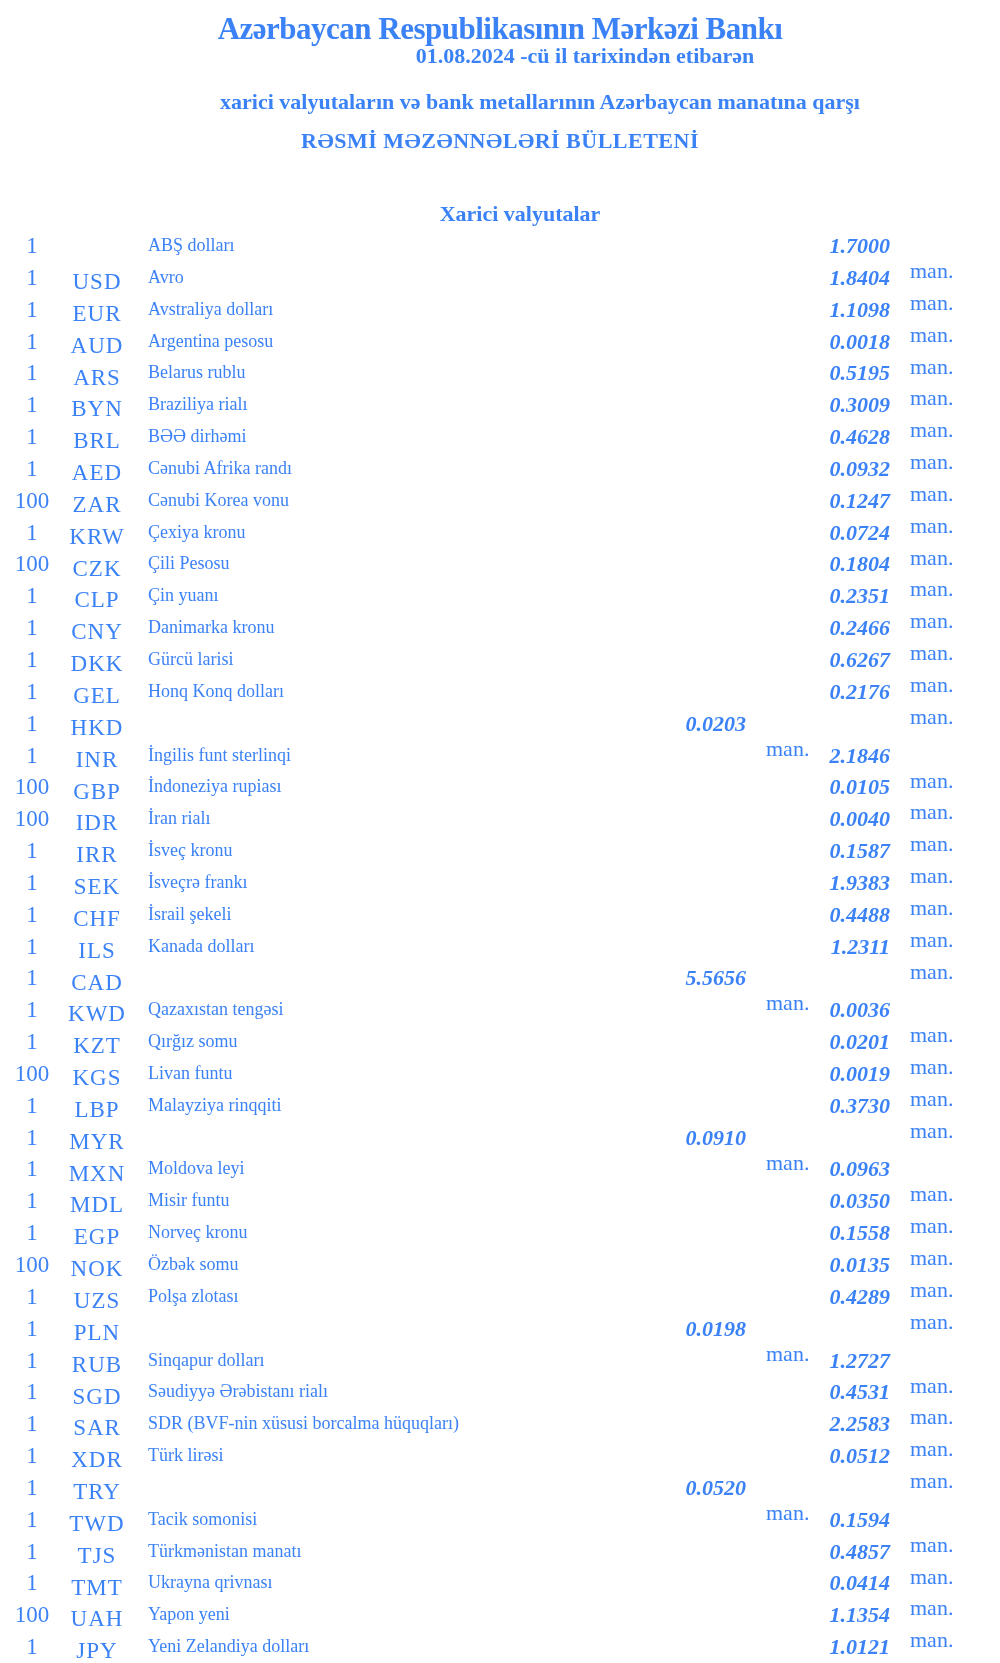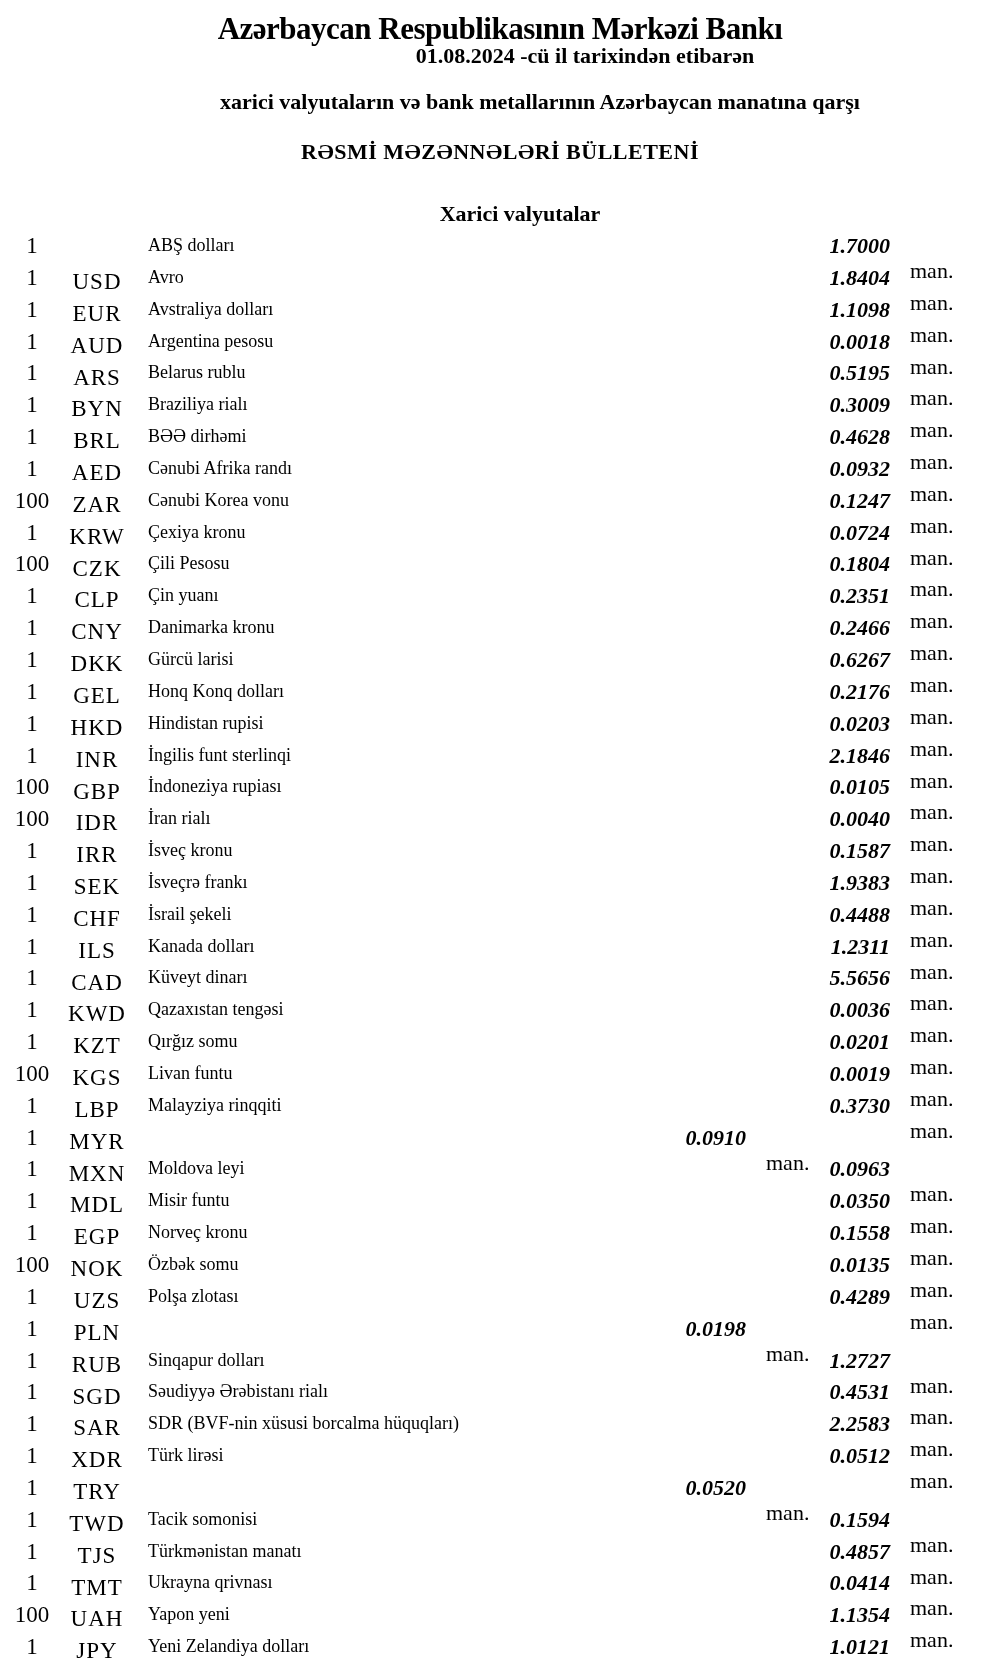--- a/index.html
+++ b/index.html
@@ -5,21 +5,21 @@
   html, body {
     margin: 0;
     padding: 0;
     background: #ffffff;
   }
   .page {
     position: relative;
     width: 1000px;
     height: 1663px;
     background: #ffffff;
-    color: #000000;
+    color: #3b82f6;
     font-family: "Liberation Serif", "DejaVu Serif", serif;
     overflow: hidden;
   }
   .t1 {
     position: absolute;
     top: 11px;
     left: 0;
     width: 1000px;
     text-align: center;
     font-size: 31px;
@@ -47,21 +47,20 @@
   }
   .t4 {
     position: absolute;
     top: 128px;
     left: 0;
     width: 1000px;
     text-align: center;
     font-size: 22px;
     font-weight: 700;
     letter-spacing: 0.5px;
-    margin-top: 11px;
   }
   .section-title {
     position: absolute;
     top: 201px;
     left: 20px;
     width: 1000px;
     text-align: center;
     font-size: 22px;
     font-weight: 700;
   }
@@ -218,21 +217,20 @@
       <div class="row">
     <span class="c-qty">1</span>
     <span class="c-code">HKD</span>
     <span class="c-name">Honq Konq dolları</span>
     <span class="c-rate">0.2176</span>
     <span class="c-unit">man.</span>
   </div>
       <div class="row">
     <span class="c-qty">1</span>
     <span class="c-code">INR</span>
-    <span class="c-name">Hindistan rupisi</span>
     <span class="c-rate">0.0203</span>
     <span class="c-unit">man.</span>
   </div>
       <div class="row">
     <span class="c-qty">1</span>
     <span class="c-code">GBP</span>
     <span class="c-name">İngilis funt sterlinqi</span>
     <span class="c-rate">2.1846</span>
     <span class="c-unit">man.</span>
   </div>
@@ -274,21 +272,20 @@
       <div class="row">
     <span class="c-qty">1</span>
     <span class="c-code">CAD</span>
     <span class="c-name">Kanada dolları</span>
     <span class="c-rate">1.2311</span>
     <span class="c-unit">man.</span>
   </div>
       <div class="row">
     <span class="c-qty">1</span>
     <span class="c-code">KWD</span>
-    <span class="c-name">Küveyt dinarı</span>
     <span class="c-rate">5.5656</span>
     <span class="c-unit">man.</span>
   </div>
       <div class="row">
     <span class="c-qty">1</span>
     <span class="c-code">KZT</span>
     <span class="c-name">Qazaxıstan tengəsi</span>
     <span class="c-rate">0.0036</span>
     <span class="c-unit">man.</span>
   </div>

